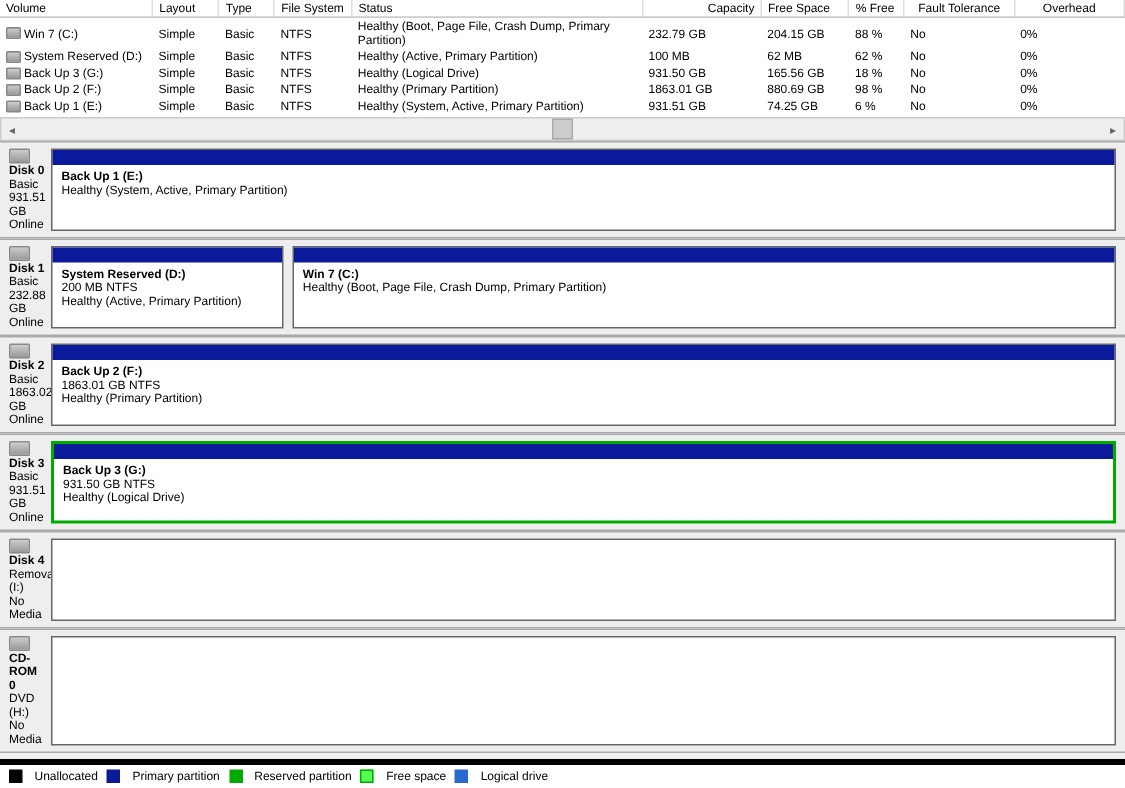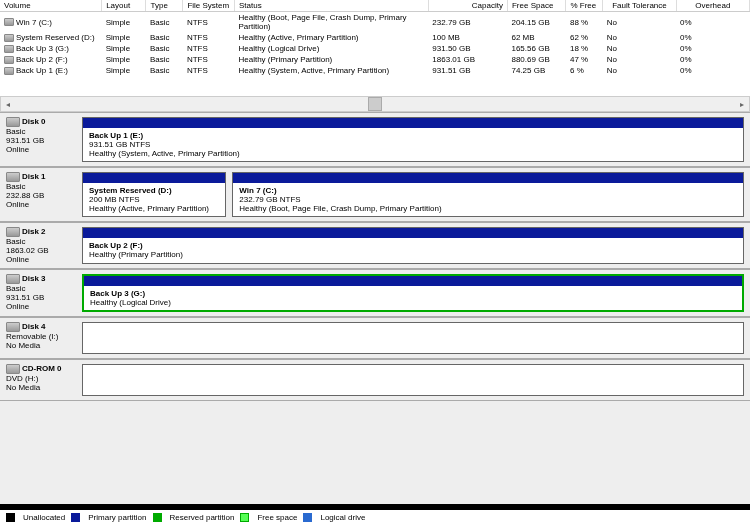--- a/index.html
+++ b/index.html
@@ -1,38 +1,38 @@
 <!DOCTYPE html>
 <html><head>
 <meta charset="utf-8">
 <style>
 * { margin:0; padding:0; box-sizing:border-box; font-family:"Segoe UI",Tahoma,sans-serif; font-size:8px; }
 body { width:750px; height:525px; background:#fff; display:flex; flex-direction:column; overflow:hidden; }
 .top-table { border-collapse:collapse; width:100%; }
 .top-table th { text-align:left; padding:1px 4px; background:#fff; border-right:1px solid #ddd; border-bottom:1px solid #ccc; font-weight:normal; }
 .top-table td { padding:1px 4px; }
 .vol-icon { display:inline-block; width:10px; height:8px; background:linear-gradient(#ccc,#999); border:1px solid #888; border-radius:1px; margin-right:2px; vertical-align:middle; }
-.top-area { height:96px; overflow:hidden; }
+.top-area { height:78px; overflow:hidden; }
 .hscroll { height:16px; border:1px solid #ccc; background:#efefef; display:flex; align-items:center; }
 .hscroll .arrow { width:14px; height:14px; display:flex; align-items:center; justify-content:center; color:#666; }
 .hscroll .track { flex:1; position:relative; height:14px; }
 .hscroll .thumb { position:absolute; left:49%; width:14px; height:14px; background:#ccc; border:1px solid #aaa; }
 .disks { flex:1; overflow:auto; background:#eee; }
 .disk-row { display:flex; border-top:1px solid #aaa; border-bottom:1px solid #aaa; background:#eee; }
-.disk-label { width:82px; padding:4px 4px 4px 6px; }
+.disk-label { width:34px; padding:4px 4px 4px 6px; }
 .disk-label .di { display:inline-block; width:14px; height:10px; background:linear-gradient(#ccc,#999); border:1px solid #888; border-radius:1px; margin-right:2px; vertical-align:middle; }
 .disk-label b { font-weight:bold; }
 .disk-parts { flex:1; padding:4px 6px 4px 0; display:flex; gap:6px; }
 .part { background:#fff; border:1px solid #666; display:flex; flex-direction:column; }
 .part .bar { height:10px; background:#0a1a9a; }
 .part.green { border:2px solid #0a0; }
 .part .body { padding:3px 6px; }
 .part .name { font-weight:bold; }
 .part.empty .body { color:#666; min-height:30px; }
-.legend { display:flex; align-items:center; gap:6px; padding:3px 6px; border-top:6px solid #000000; background:#fff; }
+.legend { display:flex; align-items:center; gap:6px; padding:3px 6px; border-top:4px solid #000000; background:#fff; }
 .swatch { width:9px; height:9px; display:inline-block; margin-right:2px; }
 .sw-black{background:#000;} .sw-blue{background:#0a1a9a;} .sw-green{background:#0a0;} .sw-lg{background:#5f5;border:1px solid #0a0;} .sw-lb{background:#2a6ad0;}
 </style>
 </head>
 <body>
 
 <div class="top-area">
 <table class="top-table">
 <thead>
         <tr id="hdr">
@@ -86,21 +86,21 @@
           <td>0%</td>
         </tr>
         <tr>
           <td><span class="vol-icon"></span>Back Up 2 (F:)</td>
           <td>Simple</td>
           <td>Basic</td>
           <td>NTFS</td>
           <td>Healthy (Primary Partition)</td>
           <td>1863.01 GB</td>
           <td>880.69 GB</td>
-          <td>47 %</td>
+          <td>98 %</td>
           <td>No</td>
           <td>0%</td>
         </tr>
         <tr>
           <td><span class="vol-icon"></span>Back Up 1 (E:)</td>
           <td>Simple</td>
           <td>Basic</td>
           <td>NTFS</td>
           <td>Healthy (System, Active, Primary Partition)</td>
           <td>931.51 GB</td>
@@ -122,66 +122,66 @@
 </div>
 
 <div class="disks" id="disks">
     <div class="disk-row">
       <div class="disk-label"><span class="di"></span><b>Disk 0</b><br>Basic<br>931.51 GB<br>Online</div>
       <div class="disk-parts">
         <div class="part" style="width: 100%;">
           <div class="bar"></div>
           <div class="body">
             <div class="name">Back Up 1  (E:)</div>
-            <div>931.51 GB NTFS</div>
             <div>Healthy (System, Active, Primary Partition)</div>
           </div>
         </div>
       </div>
     </div>
     <div class="disk-row">
       <div class="disk-label"><span class="di"></span><b>Disk 1</b><br>Basic<br>232.88 GB<br>Online</div>
       <div class="disk-parts">
         <div class="part" style="width: 22%;">
           <div class="bar"></div>
           <div class="body">
             <div class="name">System Reserved  (D:)</div>
             <div>200 MB NTFS</div>
             <div>Healthy (Active, Primary Partition)</div>
           </div>
         </div>
         <div class="part" style="width: 78%;">
           <div class="bar"></div>
           <div class="body">
             <div class="name">Win 7  (C:)</div>
-            <div>232.79 GB NTFS</div>
             <div>Healthy (Boot, Page File, Crash Dump, Primary Partition)</div>
           </div>
         </div>
       </div>
     </div>
     <div class="disk-row">
       <div class="disk-label"><span class="di"></span><b>Disk 2</b><br>Basic<br>1863.02 GB<br>Online</div>
       <div class="disk-parts">
         <div class="part" style="width: 100%;">
           <div class="bar"></div>
           <div class="body">
             <div class="name">Back Up 2  (F:)</div>
+            <div>1863.01 GB NTFS</div>
             <div>Healthy (Primary Partition)</div>
           </div>
         </div>
       </div>
     </div>
     <div class="disk-row">
       <div class="disk-label"><span class="di"></span><b>Disk 3</b><br>Basic<br>931.51 GB<br>Online</div>
       <div class="disk-parts">
         <div class="part green" style="width: 100%;">
           <div class="bar"></div>
           <div class="body">
             <div class="name">Back Up 3  (G:)</div>
+            <div>931.50 GB NTFS</div>
             <div>Healthy (Logical Drive)</div>
           </div>
         </div>
       </div>
     </div>
     <div class="disk-row">
       <div class="disk-label"><span class="di"></span><b>Disk 4</b><br>Removable (I:)<br>No Media</div>
       <div class="disk-parts">
         <div class="part empty" style="width: 100%;">
           <div class="body"></div>

